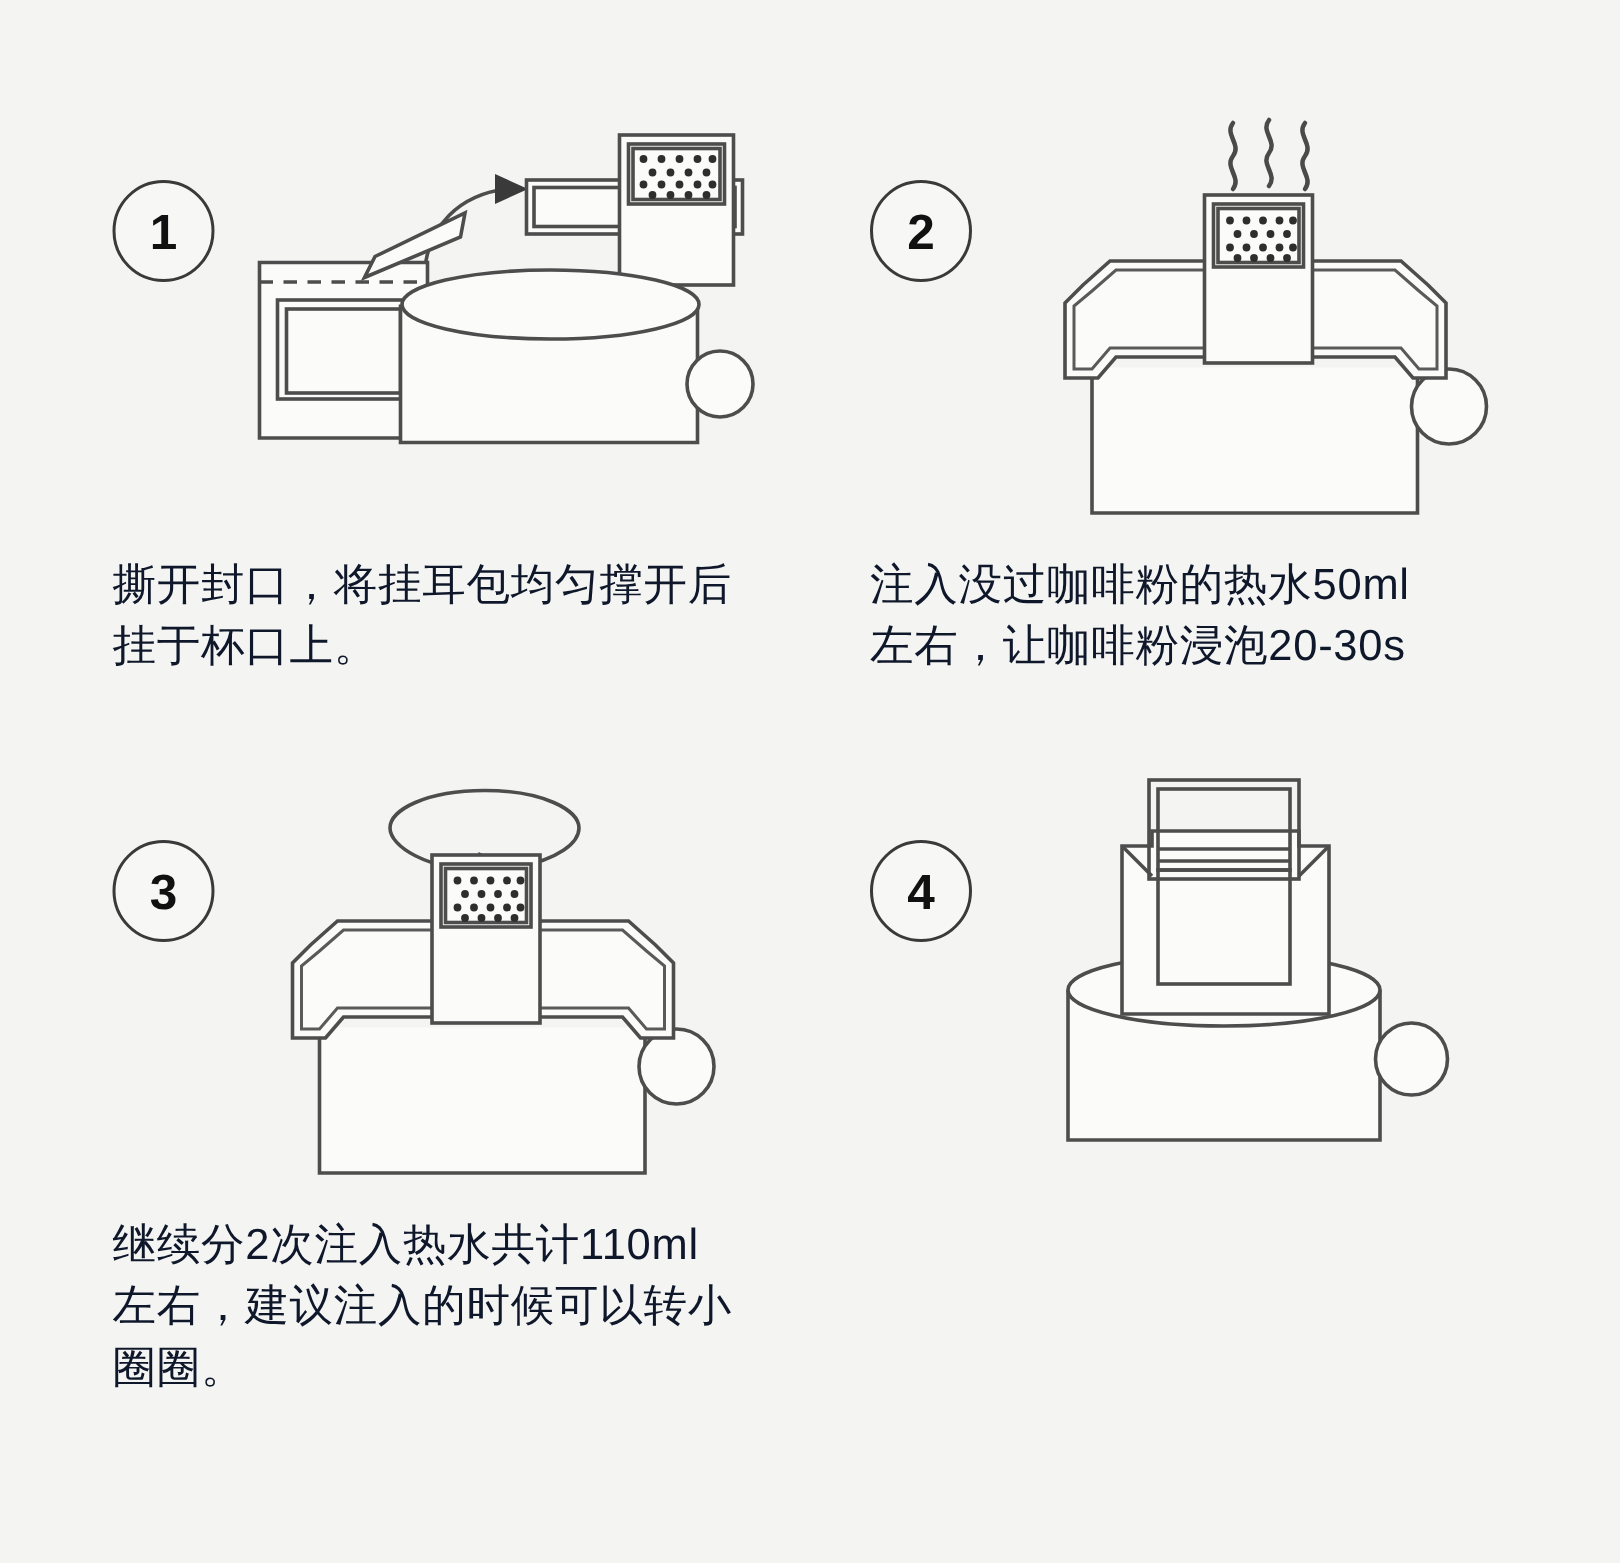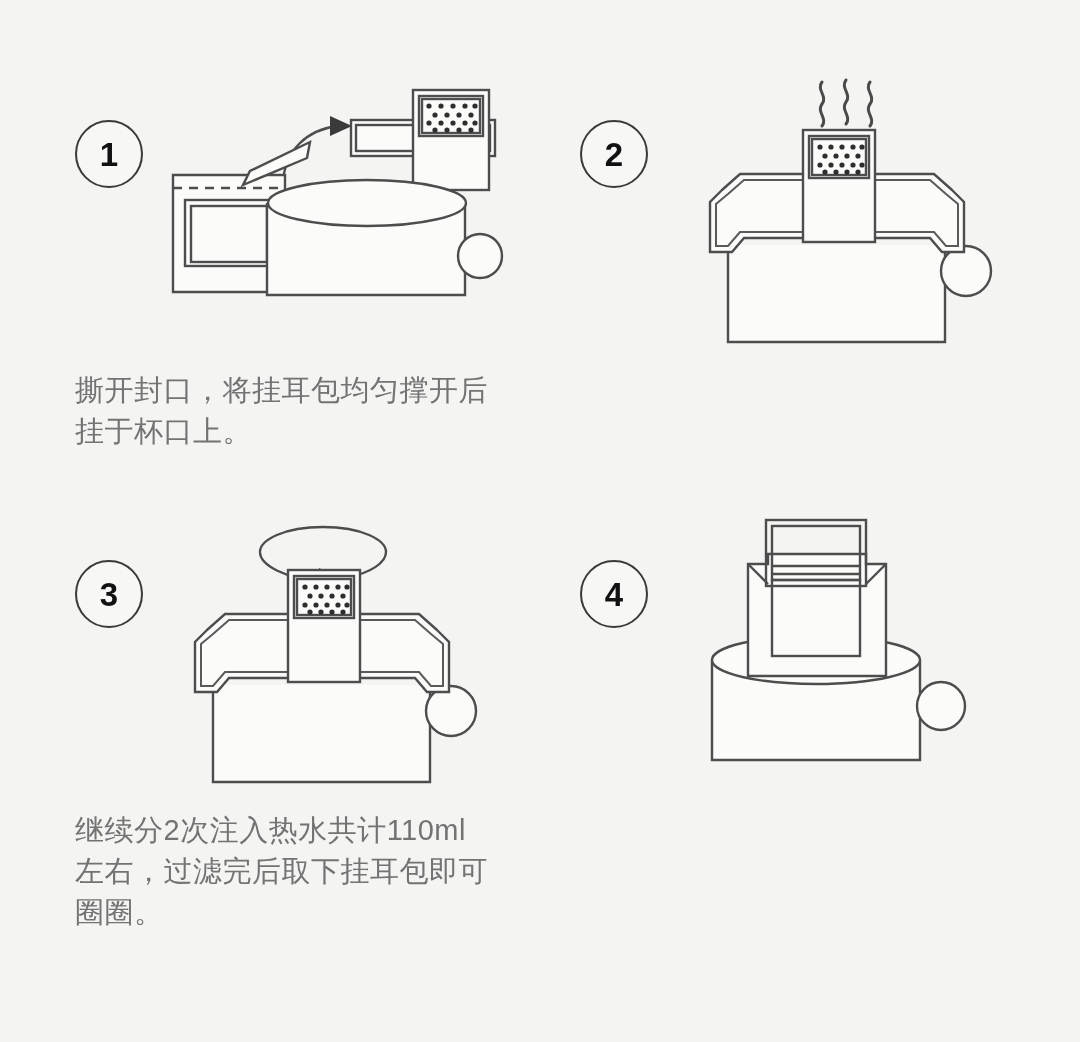--- a/index.html
+++ b/index.html
@@ -79,21 +79,21 @@
     left: 90px;
   }
 
   .caption {
     position: absolute;
     left: 0;
     top: 300px;
     width: 470px;
     font-size: 29px;
     line-height: 1.42;
-    color: #737373;
+    color: #0f172a;
     letter-spacing: 0.5px;
     font-family: "Liberation Sans", "DejaVu Sans", sans-serif;
     white-space: pre-line;
   }
 
   
   .ln { fill: none; stroke: #4d4d4d; stroke-width: 2.4; }
   .ln-thin { fill: none; stroke: #5a5a5a; stroke-width: 2; }
   .fillw { fill: #fbfbfa; stroke: #4d4d4d; stroke-width: 2.4; }
   .dot { fill: #2e2e2e; }
@@ -226,20 +226,22 @@
               <circle class="dot" cx="183" cy="95" r="2.6"></circle>
               <circle class="dot" cx="192" cy="95" r="2.6"></circle>
               <circle class="dot" cx="155" cy="102" r="2.6"></circle>
               <circle class="dot" cx="166" cy="102" r="2.6"></circle>
               <circle class="dot" cx="177" cy="102" r="2.6"></circle>
               <circle class="dot" cx="188" cy="102" r="2.6"></circle>
             </g>
           </g>
         </svg>
       </div>
+      <div class="caption">注入没过咖啡粉的热水50ml
+左右，让咖啡粉浸泡20-30s</div>
     </div>
 
     <div class="step step-3">
       <div class="step-art">
 
         <div class="badge">
           <span class="badge-num">3</span>
         </div>
 
         <svg class="art-svg" viewBox="0 0 380 285">
@@ -282,21 +284,21 @@
               <circle class="dot" cx="192" cy="95" r="2.6"></circle>
               <circle class="dot" cx="155" cy="102" r="2.6"></circle>
               <circle class="dot" cx="166" cy="102" r="2.6"></circle>
               <circle class="dot" cx="177" cy="102" r="2.6"></circle>
               <circle class="dot" cx="188" cy="102" r="2.6"></circle>
             </g>
           </g>
         </svg>
       </div>
       <div class="caption">继续分2次注入热水共计110ml
-左右，过滤完后取下挂耳包即可
+左右，建议注入的时候可以转小
 圈圈。</div>
     </div>
 
     <div class="step step-4">
       <div class="step-art">
 
         <div class="badge">
           <span class="badge-num">4</span>
         </div>
 

